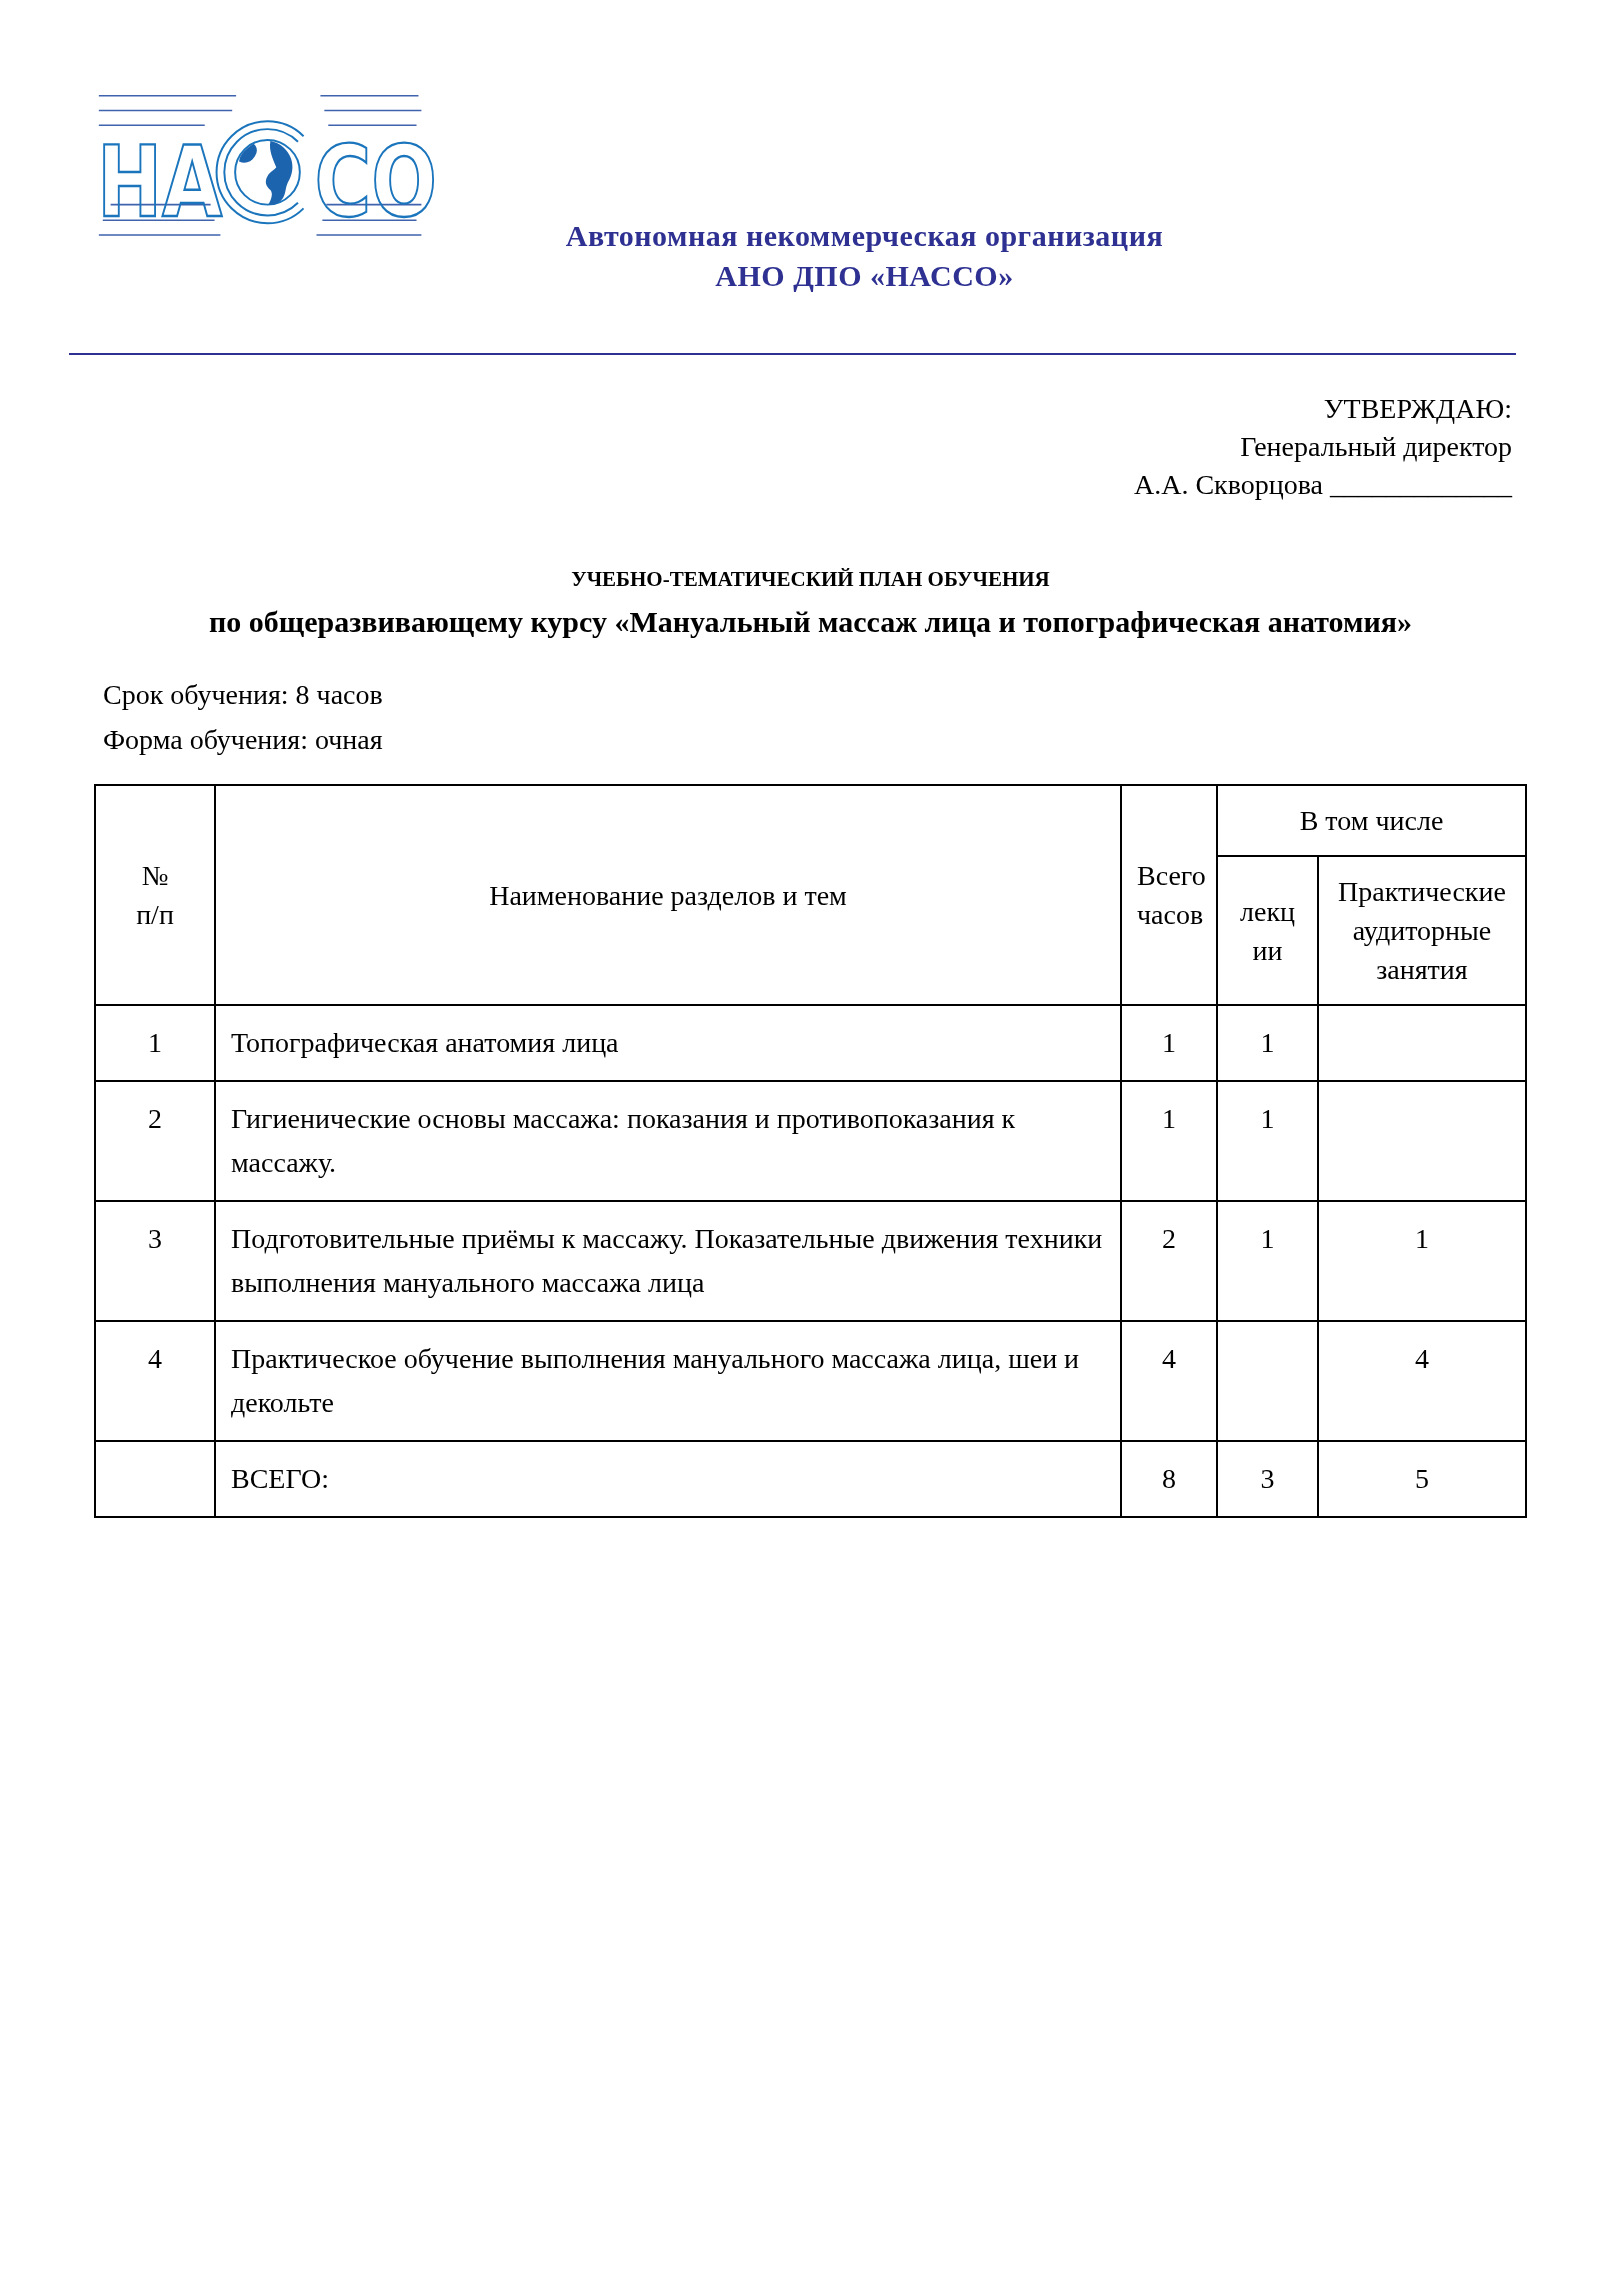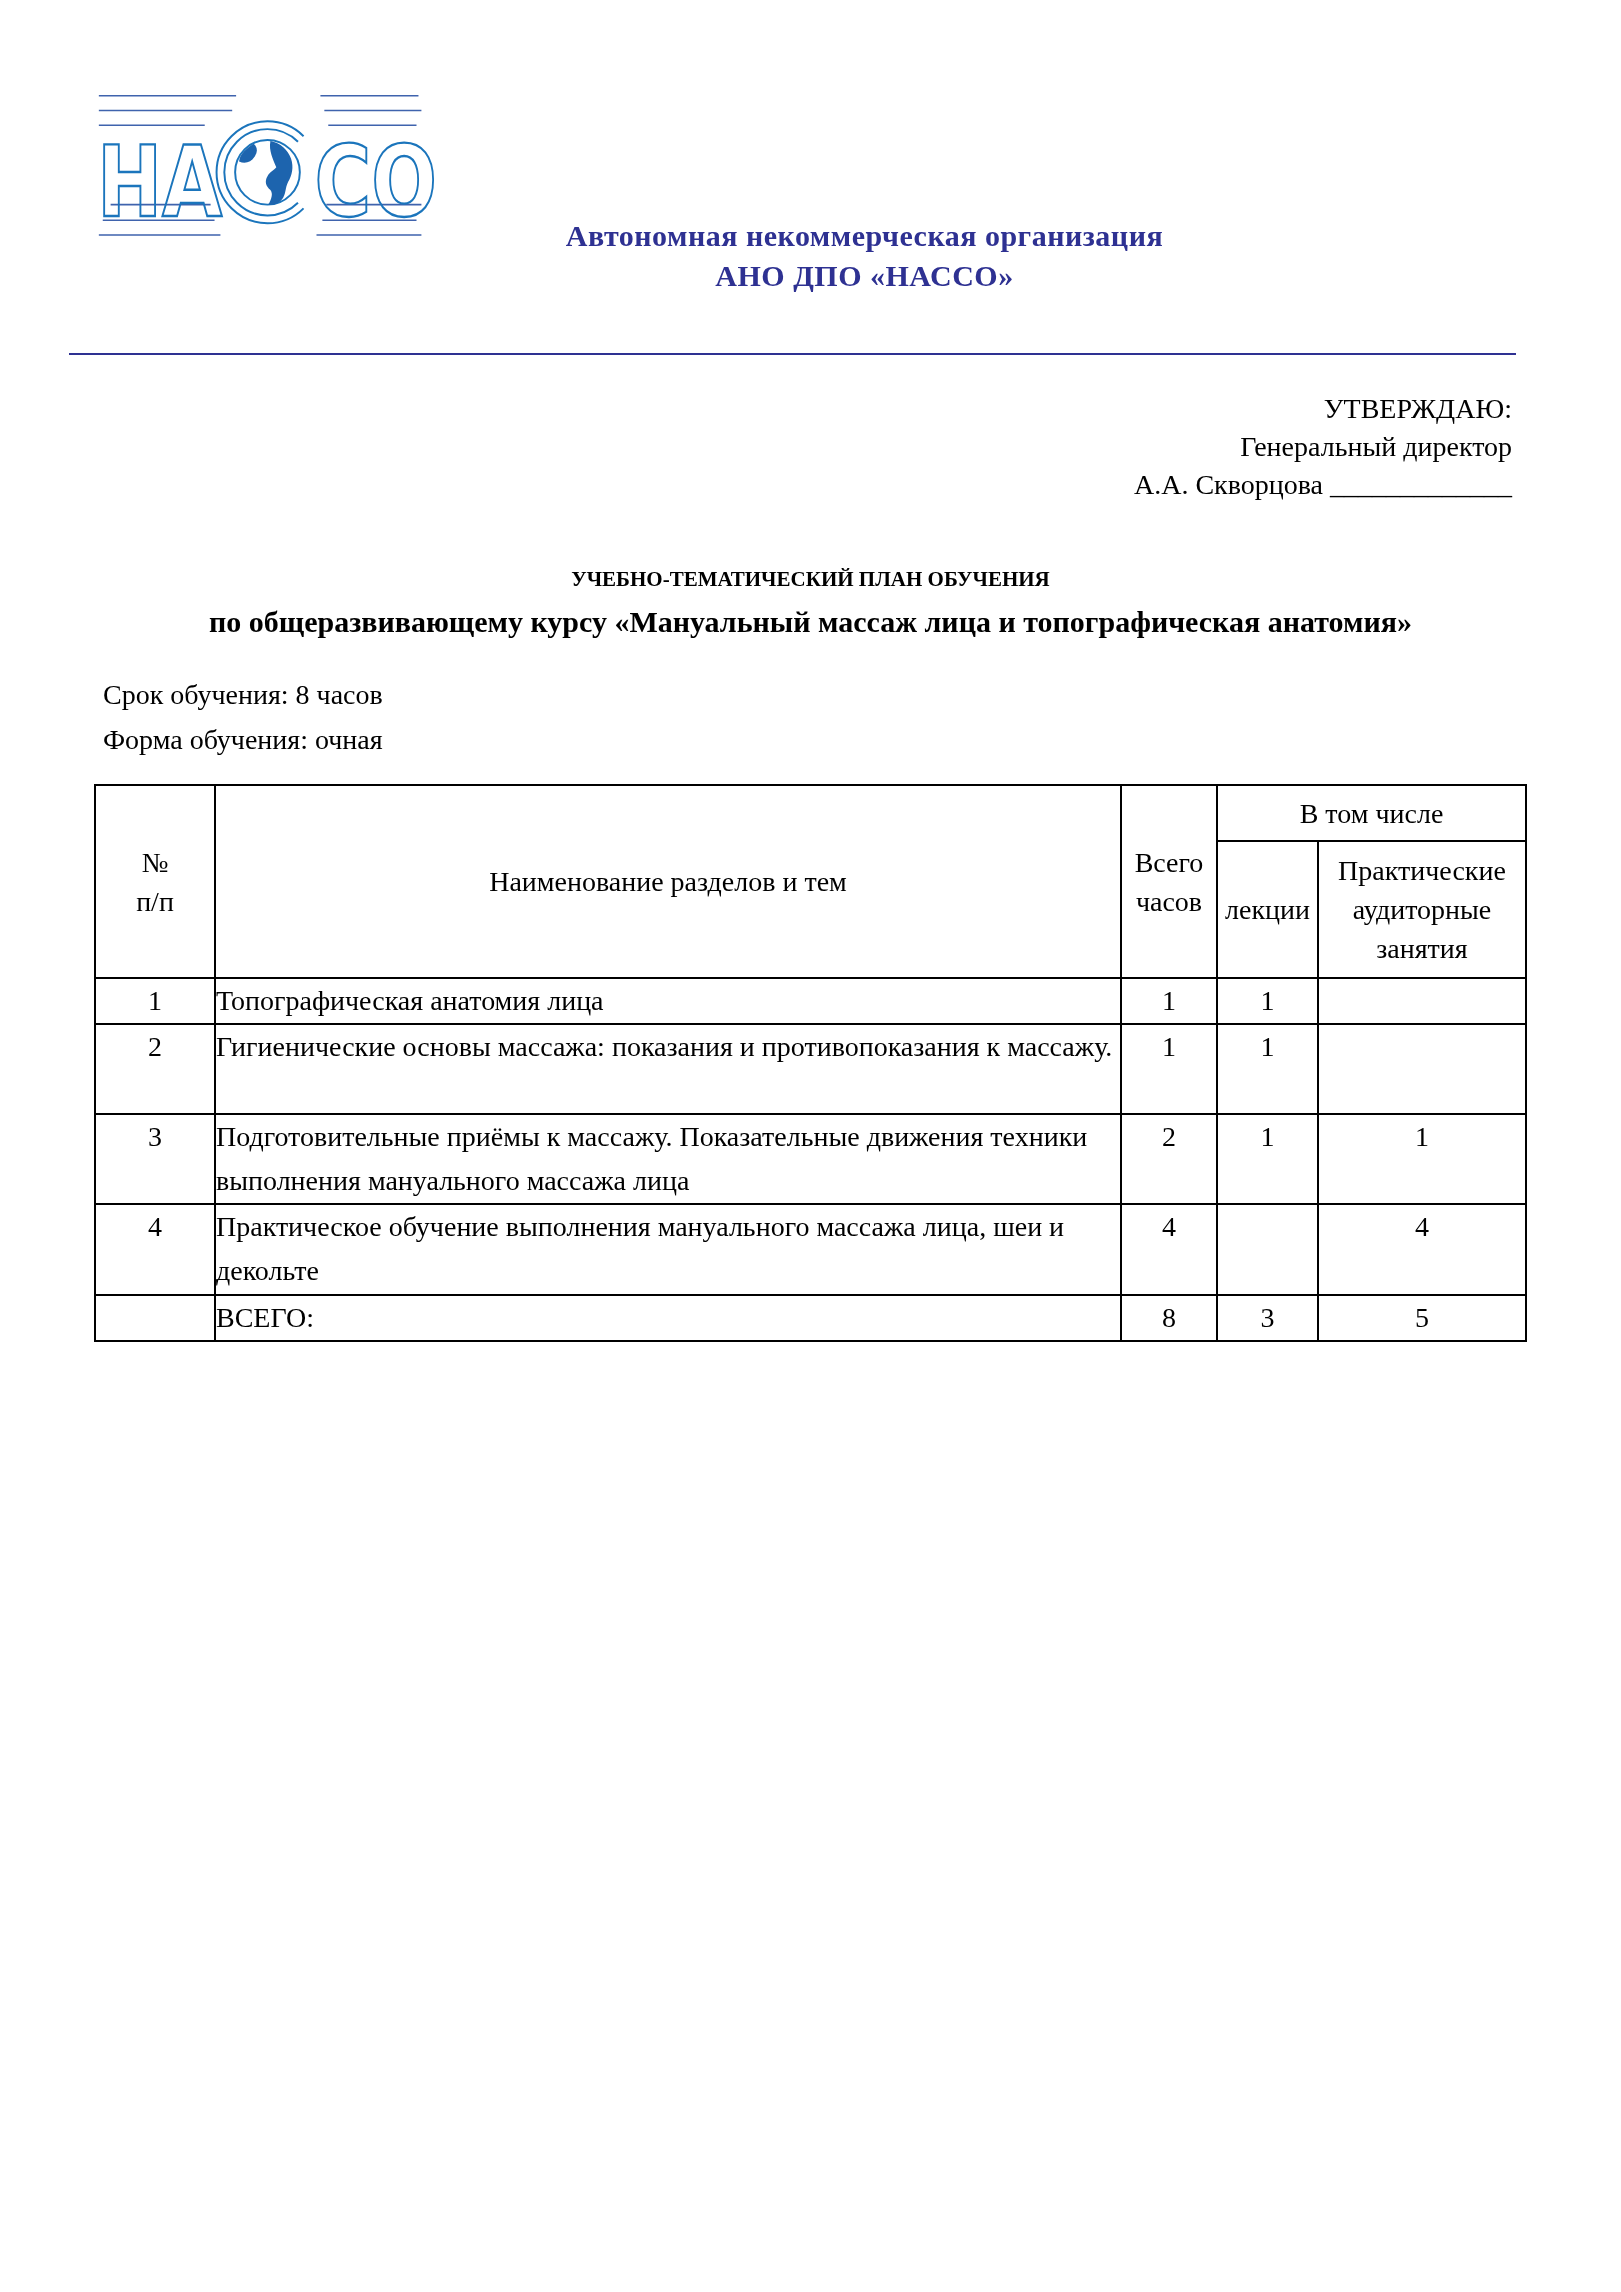--- a/index.html
+++ b/index.html
@@ -85,21 +85,21 @@
     left: 94px;
     top: 784px;
     width: 1432px;
     border-collapse: collapse;
     table-layout: fixed;
     font-size: 28px;
   }
   table.plan th, table.plan td {
     border: 2.9px solid #000;
     font-weight: normal;
-    padding: 0;
+    padding: 15px;
     overflow: hidden;
   }
   col.c-num  { width: 120px; }
   col.c-name { width: 906px; }
   col.c-total{ width: 96px;  }
   col.c-lect { width: 101px; }
   col.c-prac { width: 208px; }
 
   thead th { text-align: center; vertical-align: middle; line-height: 39px; }
   tr.h1 { height: 56px; }

